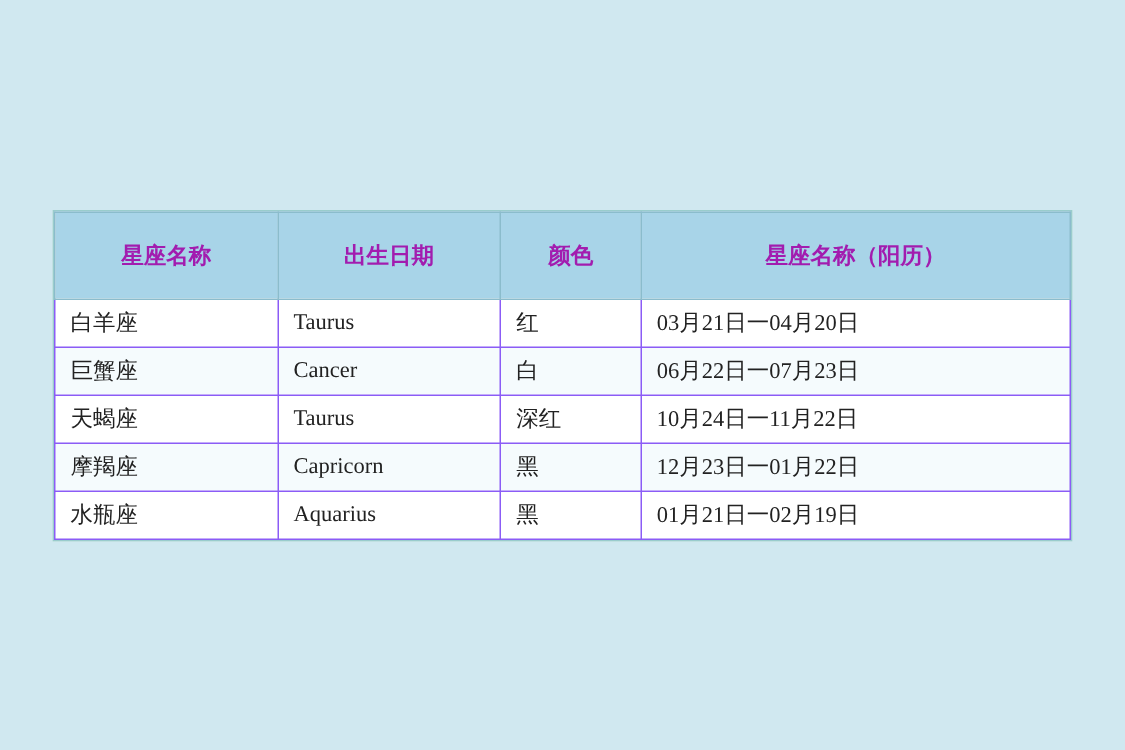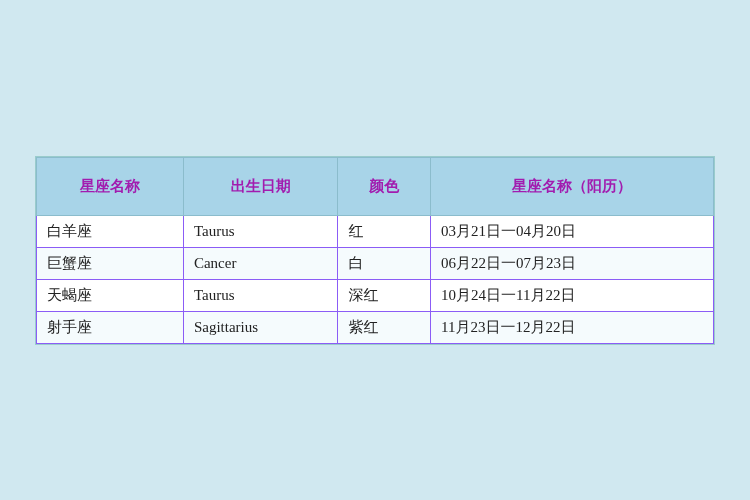--- a/index.html
+++ b/index.html
@@ -68,20 +68,26 @@
           <td>白</td>
           <td>06月22日一07月23日</td>
         </tr>
         <tr>
           <td>天蝎座</td>
           <td>Taurus</td>
           <td>深红</td>
           <td>10月24日一11月22日</td>
         </tr>
         <tr>
-          <td>射手座</td>
-          <td>Sagittarius</td>
-          <td>紫红</td>
-          <td>11月23日一12月22日</td>
+          <td>摩羯座</td>
+          <td>Capricorn</td>
+          <td>黑</td>
+          <td>12月23日一01月22日</td>
+        </tr>
+        <tr>
+          <td>水瓶座</td>
+          <td>Aquarius</td>
+          <td>黑</td>
+          <td>01月21日一02月19日</td>
         </tr>
       </tbody>
   </table>
 </div>
 
 </body></html>

